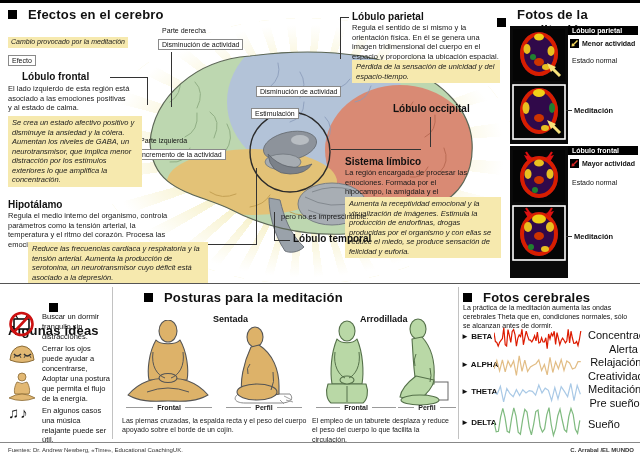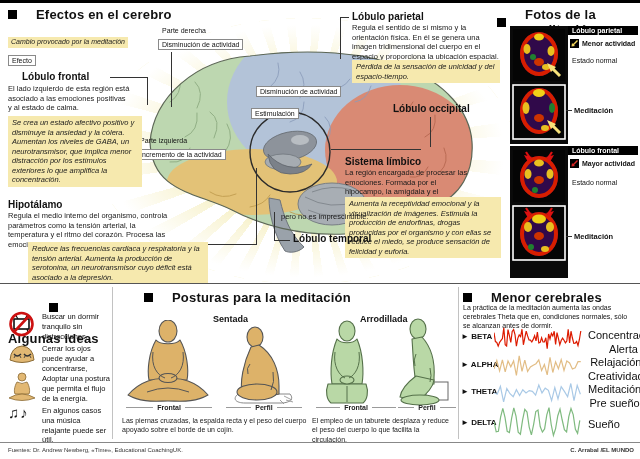--- a/index.html
+++ b/index.html
@@ -1,20 +1,20 @@
 <!DOCTYPE html>
 <html><head>
 <meta charset="utf-8">
 <style>
   html,body{margin:0;padding:0;background:#fff;}
   #page{position:relative;width:640px;height:459px;background:#fff;overflow:hidden;
         font-family:"Liberation Sans","DejaVu Sans",sans-serif;color:#111;}
   .abs{position:absolute;}
   .topbar{left:0;top:0;width:640px;height:3px;background:#000;}
-  .h2{display:flex;align-items:center;gap:19px;font-weight:bold;font-size:13px;letter-spacing:.2px;}
+  .h2{display:flex;align-items:center;gap:11px;font-weight:bold;font-size:13px;letter-spacing:.2px;}
   .h2 .sq{width:9px;height:9px;background:#000;flex:0 0 auto;}
   .lobe-title{font-weight:bold;font-size:10px;white-space:nowrap;}
   .body-txt{font-size:7.5px;line-height:1.27;color:#1a1a1a;}
   .fx{background:#f6e9ae;padding:2px 4px;font-size:7.5px;line-height:1.27;color:#1a1a1a;font-style:italic;}
   .box-label{background:#fff;border:1px solid #8a8a8a;font-size:7px;padding:1px 3px;white-space:nowrap;}
   .plain-label{font-size:7px;white-space:nowrap;}
   .ln{position:absolute;background:#333;}
   .starburst{border-radius:50%;
     background:repeating-conic-gradient(from 3deg,#f7f1c8 0deg 4deg,rgba(255,255,255,0) 4deg 11.25deg);}
   .starburst:after{content:"";position:absolute;inset:0;border-radius:50%;
@@ -324,21 +324,21 @@
   </div>
   <div class="abs fp-row" style="left:398px;top:404px;width:58px;">
     <div class="dash"></div>
       <span>Perfil</span>
       <div class="dash"></div>
   </div>
   <div class="abs caption" style="left:312px;top:416px;width:144px;">El empleo de un taburete desplaza y reduce el peso del cuerpo lo que facilita la circulación.</div>
 
   <div class="abs h2" style="left:463px;top:290px;">
     <span class="sq"></span>
-    <span>Menor cerebrales</span>
+    <span>Fotos cerebrales</span>
   </div>
   <div class="abs intro" style="left:463px;top:303px;width:172px;">La práctica de la meditación aumenta las ondas cerebrales Theta que en, condiciones normales, sólo se alcanzan antes de dormir.</div>
 
   <div class="abs wave-name" style="left:461px;top:332px;"><span>►</span> <span>BETA</span></div>
   <svg class="abs" style="left:494px;top:325px;" width="88" height="26">
       <polyline points="0.0,7.7 1.4,16.6 2.8,17.5 4.2,21.1 5.6,17.3 7.0,15.4 8.4,13.5 9.8,2.8 11.2,19.8 12.6,21.0 14.0,4.6 15.4,10.6 16.8,17.5 18.2,6.4 19.6,4.6 21.0,9.5 22.4,21.2 23.8,13.4 25.2,9.9 26.6,11.6 28.0,4.2 29.4,19.8 30.8,12.9 32.2,6.1 33.6,10.9 35.0,15.0 36.4,15.1 37.8,17.0 39.2,14.4 40.6,10.7 42.0,15.9 43.4,7.2 44.8,18.0 46.2,17.4 47.6,12.7 49.0,17.0 50.4,17.0 51.8,12.8 53.2,23.6 54.6,9.0 56.0,14.0 57.4,8.4 58.8,10.9 60.2,6.2 61.6,19.4 63.0,7.6 64.4,13.4 65.8,19.8 67.2,15.5 68.6,13.2 70.0,15.2 71.4,17.9 72.8,16.0 74.2,4.2 75.6,17.9 77.0,6.2 78.4,13.0 79.8,18.4 81.2,18.1 82.6,16.5 84.0,20.5 85.4,14.5 86.8,6.0" fill="none" stroke="#dd1b00" stroke-width="1.2"></polyline>
     </svg>
   <div class="abs wave-desc" style="left:588px;top:328px;">Concentración
 Alerta</div>
 

